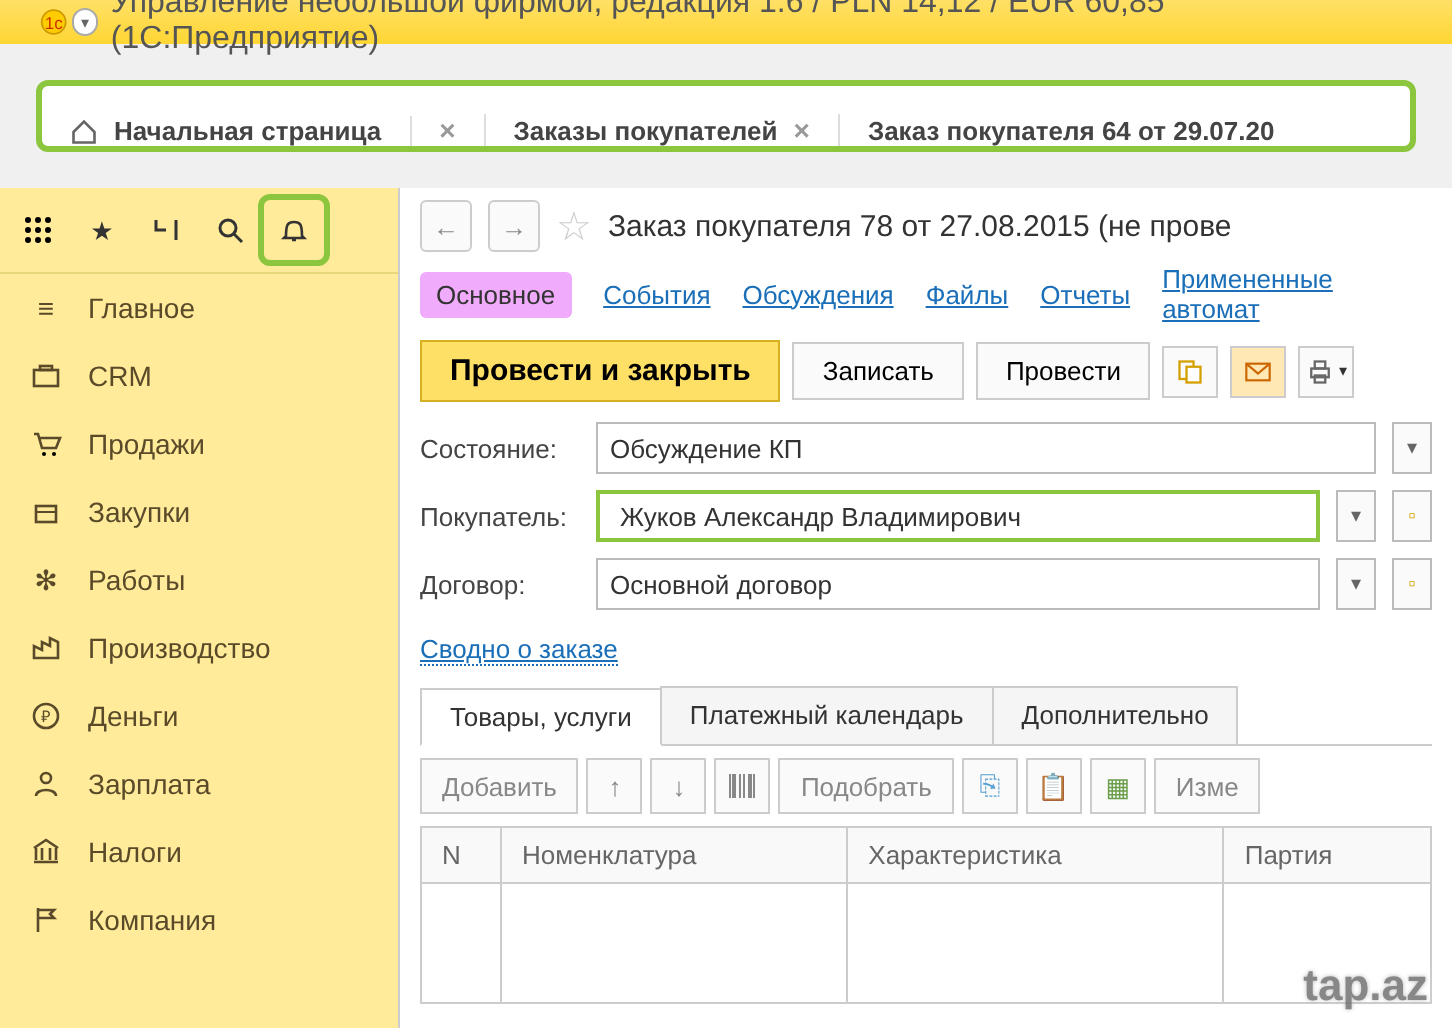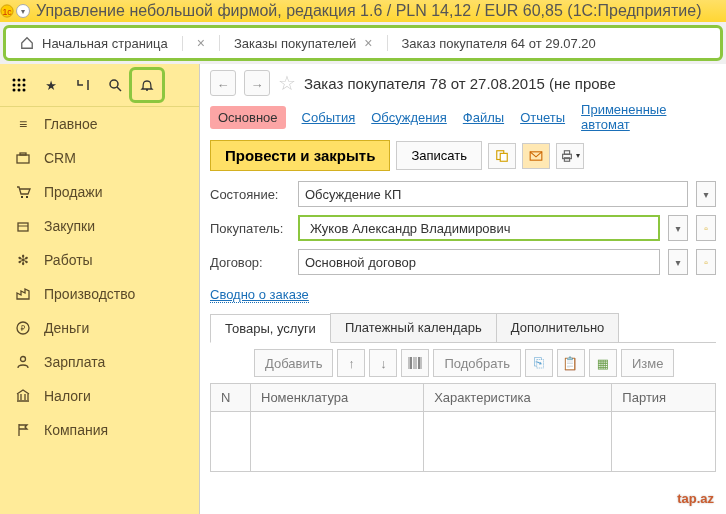--- a/index.html
+++ b/index.html
@@ -1,58 +1,58 @@
 <!DOCTYPE html>
 <html><head>
 <meta charset="utf-8">
 <style>
 * { box-sizing: border-box; margin: 0; padding: 0; font-family: Arial, sans-serif; }
 body { background: #f0f0f0; width: 726px; height: 514px; overflow: hidden; font-size: 13px; color: #333; position: relative; }
-.titlebar { background: linear-gradient(#ffe066, #ffd633); height: 22px; display: flex; align-items: center; padding: 0 0; }
+.titlebar { background: linear-gradient(#ffe066, #ffd633); height: 22px; display: flex; align-items: center; padding: 0 20px; }
 .title-icon { width: 14px; height: 14px; margin-right: 2px; }
 .title-drop { width: 14px; height: 14px; background: #fff; border: 1px solid #aaa; border-radius: 7px; margin-right: 6px; display:flex; align-items:center; justify-content:center; font-size:8px; color:#666;}
 .title-text { font-size: 16px; color: #555; }
-.tabbar { height: 36px; display: flex; align-items: center; border: 3px solid #8cc63f; border-radius: 6px; margin: 3px; background: #fff; }
+.tabbar { height: 36px; display: flex; align-items: flex-end; border: 3px solid #8cc63f; border-radius: 6px; margin: 18px; background: #fff; font-weight: bold; }
 .tab { display: flex; align-items: center; padding: 0 14px; border-right: 1px solid #ddd; font-size: 13px; color: #444; gap: 8px; }
 .tab .close { font-size: 14px; color: #999; cursor: pointer; }
 .main { display: flex; height: calc(514px - 22px - 40px); }
 .sidebar { width: 200px; background: #ffeb99; border-right: 1px solid #ccc; }
 .toolbar-icons { display: flex; align-items: center; padding: 6px 4px; gap: 2px; border-bottom: 1px solid #e6d77a; }
 .tool-btn { width: 30px; height: 30px; display: flex; align-items: center; justify-content: center; cursor: pointer; border-radius: 3px; }
 .tool-btn.active { outline: 3px solid #8cc63f; }
 .menu-item { display: flex; align-items: center; padding: 8px 14px; gap: 12px; cursor: pointer; color: #5a4a2a; font-size: 14px; }
 .menu-icon { width: 18px; height: 18px; display:flex; align-items:center; justify-content:center; }
 .content { flex: 1; background: #fff; padding: 6px 10px; overflow: hidden; }
 .header-row { display: flex; align-items: center; gap: 8px; margin-bottom: 6px; }
 .nav-btn { width: 26px; height: 26px; border: 1px solid #ccc; border-radius: 3px; background: #fafafa; display:flex; align-items:center; justify-content:center; cursor:pointer; color:#888;}
 .page-title { font-size: 15px; font-weight: normal; color: #333; white-space: nowrap; text-align: right; }
 .star-icon { font-size: 20px; color: #ccc; cursor: pointer; }
 .subtabs { display: flex; gap: 16px; margin-bottom: 8px; font-size: 13px; align-items:center; }
 .subtab { color: #1a6fb8; cursor: pointer; text-decoration: underline; }
-.subtab.active { background: #fca5a5; color: #333; text-decoration: none; padding: 4px 8px; border-radius: 3px; }
+.subtab.active { background: #f0abfc; color: #333; text-decoration: none; padding: 4px 8px; border-radius: 3px; }
 .action-row { display: flex; gap: 6px; align-items: center; margin-bottom: 10px; }
 .btn-primary { background: #ffe066; border: 1px solid #d4b020; padding: 6px 14px; font-weight: bold; cursor: pointer; font-size: 15px; }
 .btn-secondary { background: #fafafa; border: 1px solid #ccc; padding: 6px 14px; cursor: pointer; font-size: 13px; }
 .icon-btn { width: 28px; height: 26px; border: 1px solid #ccc; background: #fafafa; display:flex; align-items:center; justify-content:center; cursor: pointer; font-size:12px;}
 .form-row { display: flex; align-items: center; margin-bottom: 8px; gap: 8px; }
 .form-label { width: 80px; font-size: 13px; color: #444; }
 .form-input { flex: 1; border: 1px solid #bbb; padding: 4px 6px; font-size: 13px; height: 26px; display:flex; align-items:center;}
 .form-input.highlighted { border: 2px solid #8cc63f; }
 .input-dropdown { width: 20px; height: 26px; border: 1px solid #bbb; background: #fafafa; display:flex; align-items:center; justify-content:center; cursor:pointer; font-size:10px; color:#666;}
 .link-text { color: #1a6fb8; text-decoration: underline; border-bottom:1px dotted #1a6fb8; cursor: pointer; font-size: 13px; margin: 4px 0 10px 0; display:inline-block;}
 .inner-tabs { display: flex; border-bottom: 1px solid #ccc; }
 .inner-tab { padding: 6px 14px; border: 1px solid #ccc; border-bottom: none; background: #f5f5f5; cursor: pointer; font-size: 13px; margin-right:-1px;}
 .inner-tab.active { background: #fff; border-bottom: 1px solid #fff; position:relative; top:1px;}
-.table-toolbar { display: flex; gap: 4px; padding: 6px 0; align-items:center;margin-left:44px;}
+.table-toolbar { display: flex; gap: 4px; padding: 6px 0; align-items:center;}
 .tbl-btn { border: 1px solid #ccc; background: #fafafa; padding: 4px 10px; cursor: pointer; font-size: 13px; color:#888; height:28px; display:flex; align-items:center;}
 .tbl-icon-btn { width: 28px; height: 28px; border: 1px solid #ccc; background: #fafafa; display:flex; align-items:center; justify-content:center; cursor:pointer; color:#888;}
 .data-table { width: 100%; border-collapse: collapse; }
 .data-table th { border: 1px solid #ccc; padding: 6px 10px; background: #f9f9f9; font-weight: normal; text-align: left; font-size: 13px; color:#666;}
 .data-table td { border: 1px solid #ccc; height: 60px; }
-.watermark { position: absolute; bottom: 8px; right: 12px; color: #c2410c; font-size: 13px; font-weight: bold; opacity: 0.85; text-shadow: 0 0 2px #aaa;}
+.watermark { position: absolute; bottom: 8px; right: 12px; color: #737373; font-size: 22px; font-weight: bold; opacity: 0.85; text-shadow: 0 0 2px #aaa;}
 svg { display: block; }
 </style>
 </head>
 <body>
 
 <div class="titlebar">
   <svg class="title-icon" viewBox="0 0 16 16">
       <circle cx="8" cy="8" r="7" fill="#ffcc00" stroke="#cc9900"></circle>
       <text x="8" y="12" font-size="10" text-anchor="middle" fill="#cc3300">1c</text>
     </svg>
@@ -206,20 +206,21 @@
       <span class="subtab">События</span>
       <span class="subtab">Обсуждения</span>
       <span class="subtab">Файлы</span>
       <span class="subtab">Отчеты</span>
       <span class="subtab">Примененные автомат</span>
     </div>
 
     <div class="action-row">
       <button class="btn-primary">Провести и закрыть</button>
       <button class="btn-secondary">Записать</button>
+      <button class="btn-secondary">Провести</button>
       <div class="icon-btn">
           <svg width="14" height="14" viewBox="0 0 16 16">
             <rect x="2" y="2" width="8" height="10" fill="none" stroke="#d4a000" stroke-width="1.3"></rect>
             <rect x="6" y="5" width="8" height="9" fill="#fff" stroke="#d4a000" stroke-width="1.3"></rect>
           </svg>
         </div>
       <div class="icon-btn" style="background:#ffe8b3;">
           <svg width="14" height="10" viewBox="0 0 16 12">
             <rect x="1" y="1" width="14" height="10" fill="none" stroke="#cc6600" stroke-width="1.3"></rect>
             <path d="M1 1 L8 7 L15 1" fill="none" stroke="#cc6600" stroke-width="1.3"></path>

